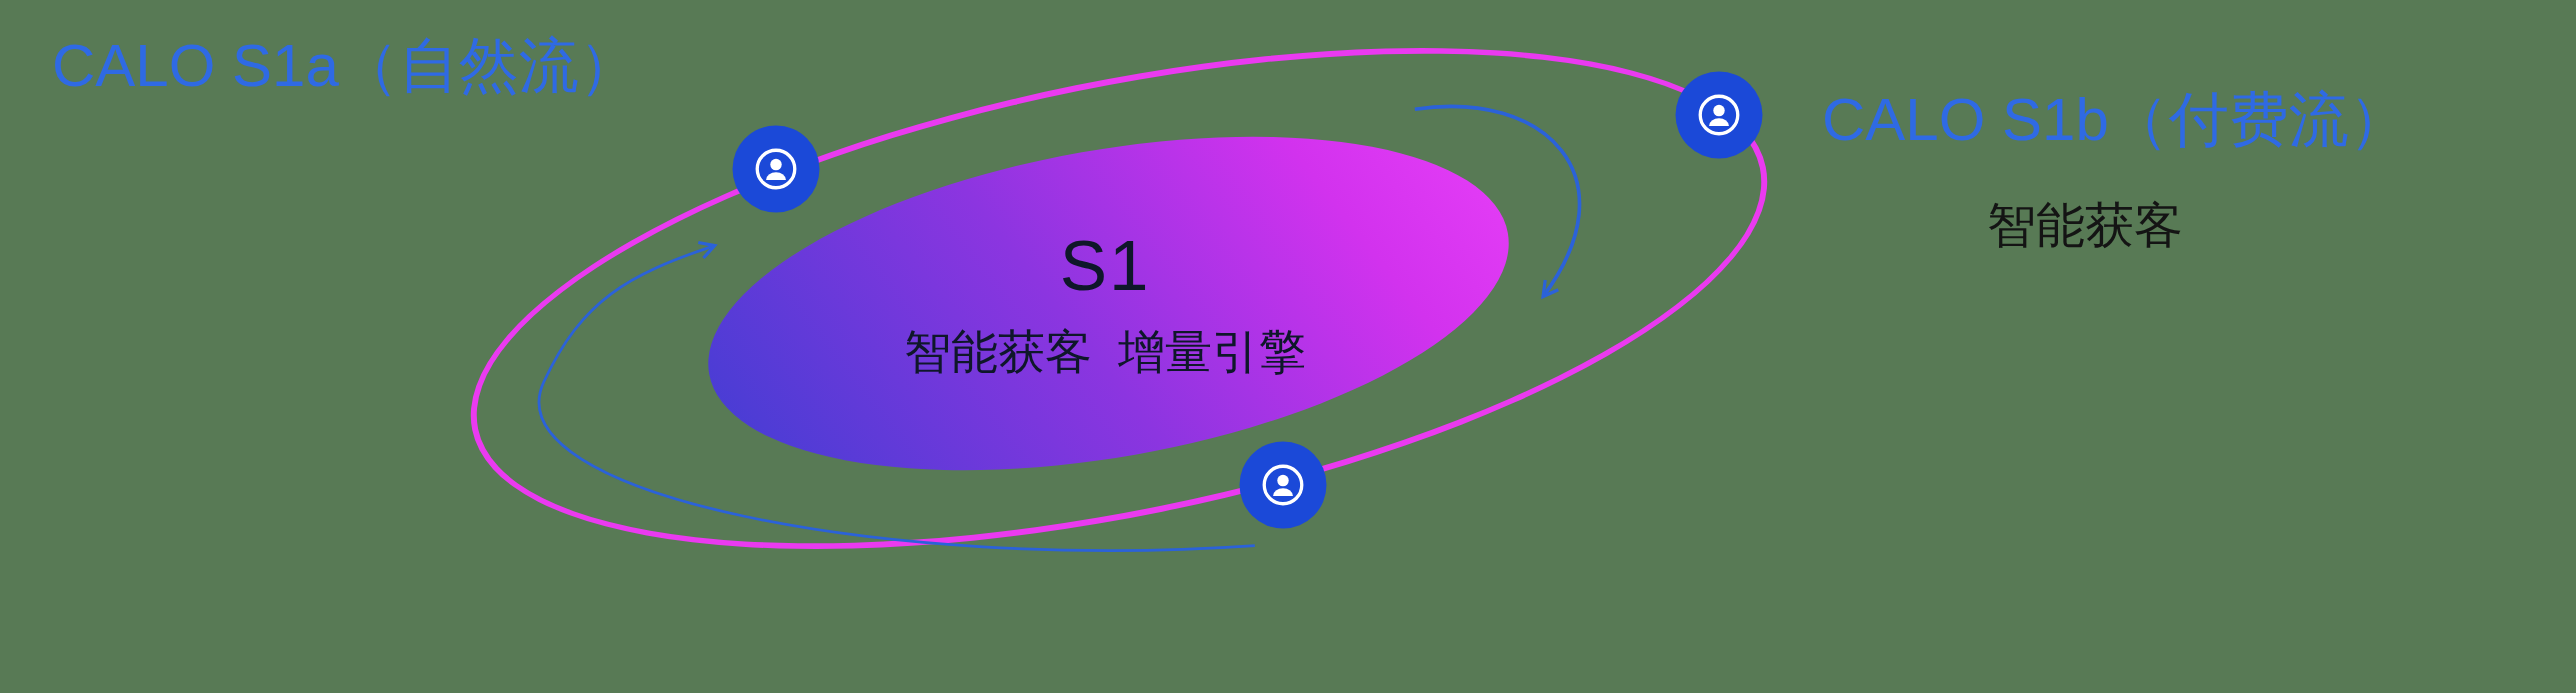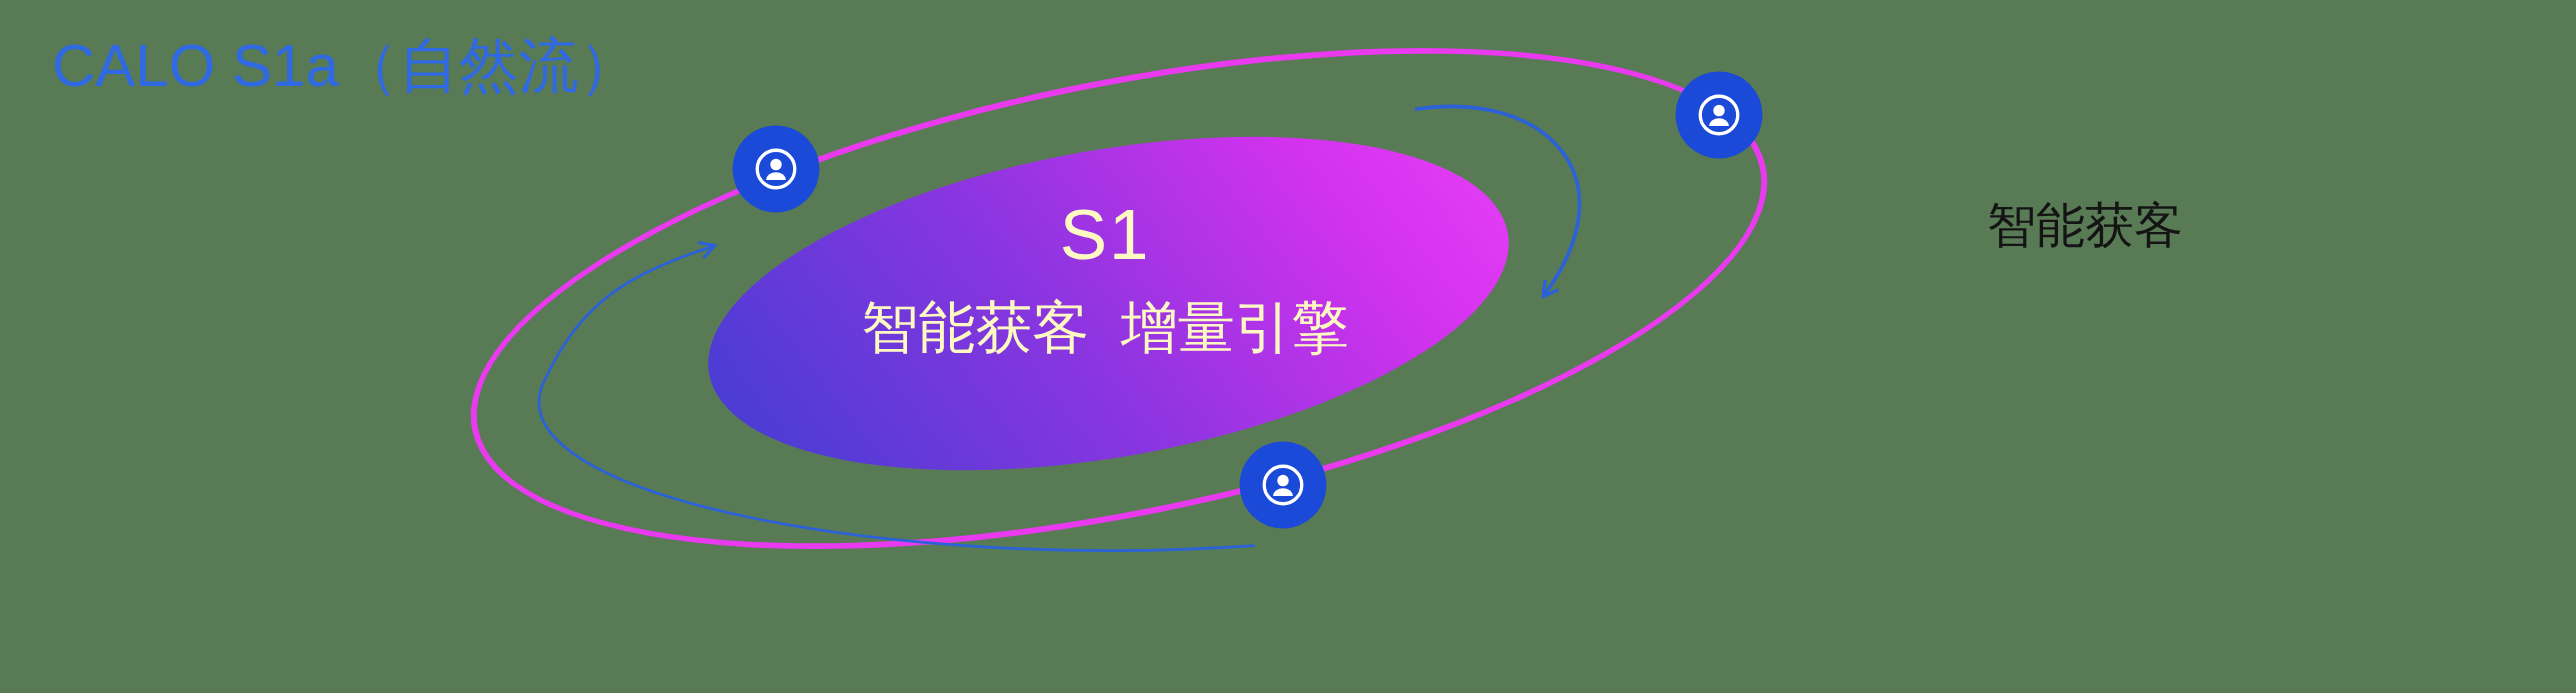--- a/index.html
+++ b/index.html
@@ -29,28 +29,28 @@
     position: absolute;
     left: 1109px; top: 304px;
     width: 811px; height: 307px;
     margin-left: -406px; margin-top: -154px;
     border-radius: 50%;
     transform: rotate(-10deg);
     background: linear-gradient(62deg, #3e3ed2 0%, #8c35e0 45%, #d232ee 78%, #e93ff8 100%);
   }
   .core-text {
     position: absolute;
-    left: 1105px; top: 280px;
+    left: 1105px; top: 304px;
     transform: translate(-50%,-50%);
     text-align: center;
-    color: #fef9c3;
+    color: #0f172a;
     z-index: 4;
   }
   .core-title { font-size: 71px; font-weight: 500; letter-spacing: 1.8px; }
-  .core-subtitle { font-size: 57px; font-weight: 500; margin-top: 14.5px; white-space: pre; }
+  .core-subtitle { font-size: 47px; font-weight: 500; margin-top: 14.5px; white-space: pre; }
 
   .arrows { position: absolute; left: 0; top: 0; z-index: 3; }
 
   .node {
     position: absolute;
     width: 87px; height: 87px;
     border-radius: 50%;
     background: #1b49d8;
     display: flex; align-items: center; justify-content: center;
     transform: translate(-50%,-50%);
@@ -125,17 +125,18 @@
   <div class="node node-s1c">
     <svg viewBox="0 0 48 48" width="53" height="53">
       <circle cx="24" cy="24" r="17" fill="none" stroke="#ffffff" stroke-width="3"></circle>
       <circle cx="24" cy="20" r="5.2" fill="#ffffff"></circle>
       <path d="M15 34 a9 7 0 0 1 18 0 z" fill="#ffffff"></path>
     </svg>
   </div>
 
   <div class="label-title t-s1a">CALO S1a（自然流）</div>
 
+  <div class="label-title t-s1b">CALO S1b（付费流）</div>
   <div class="label-sub   s-s1b">智能获客</div>
 
 
 </div>
 
 
 </body></html>

